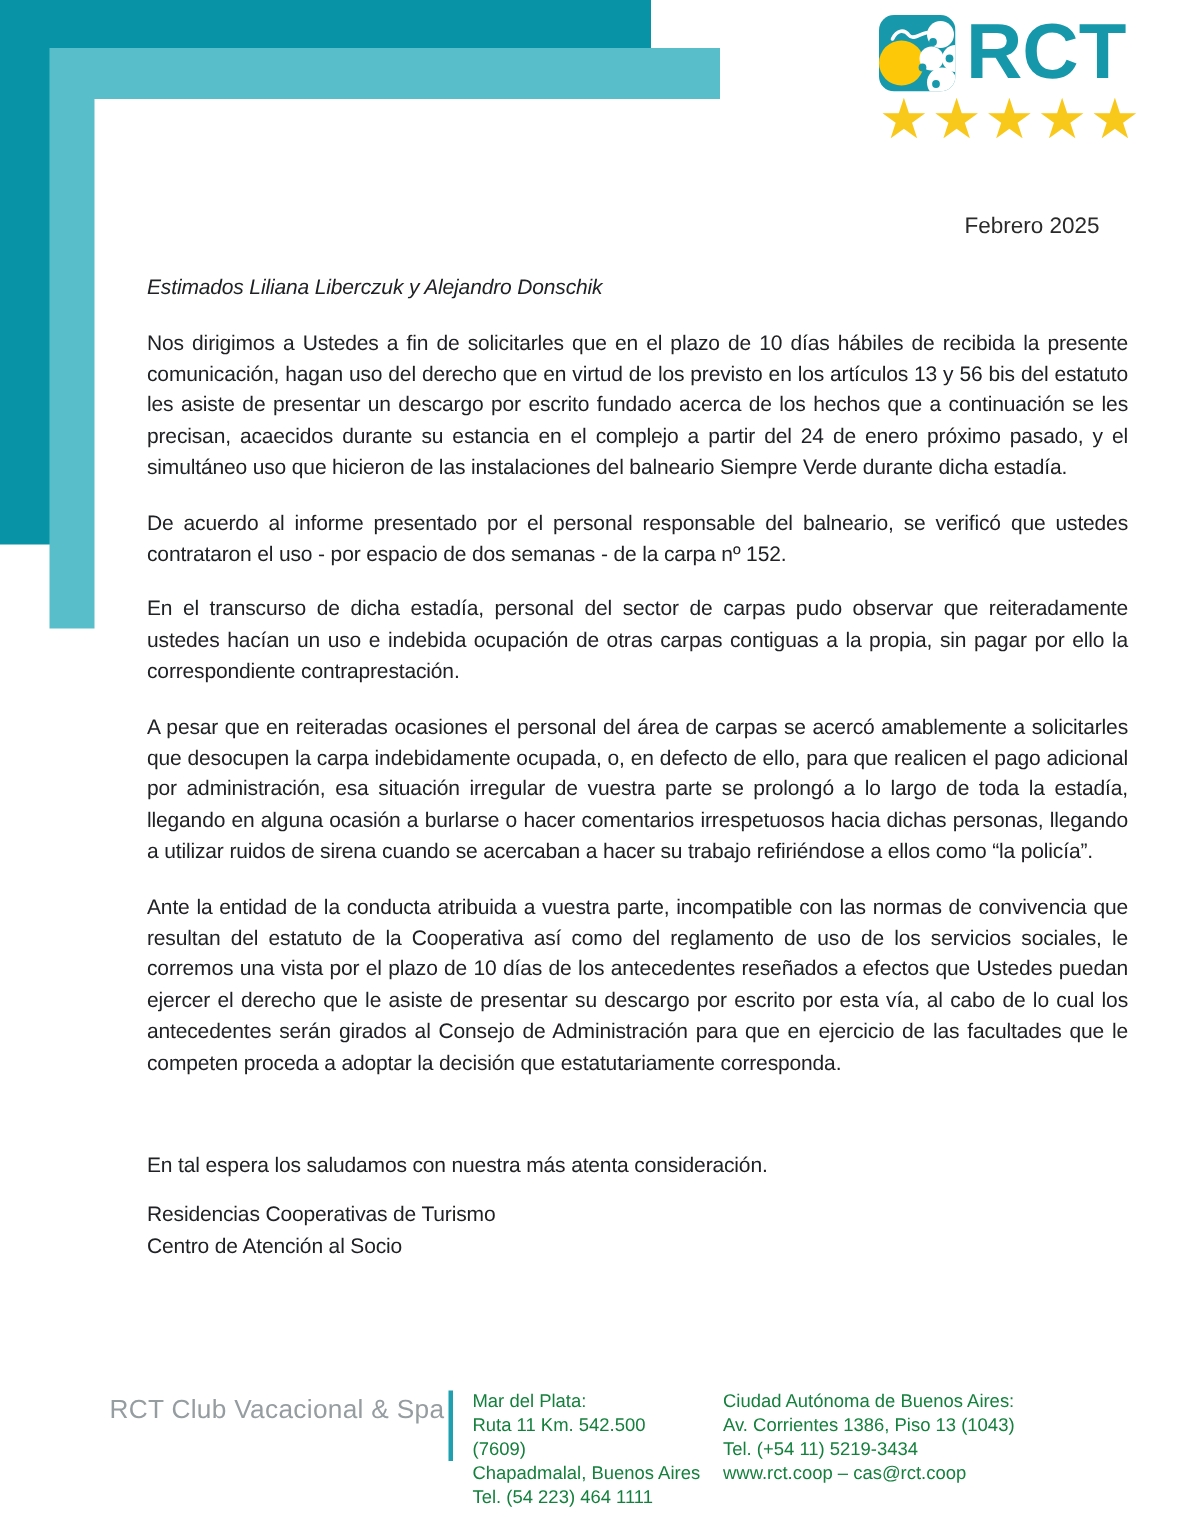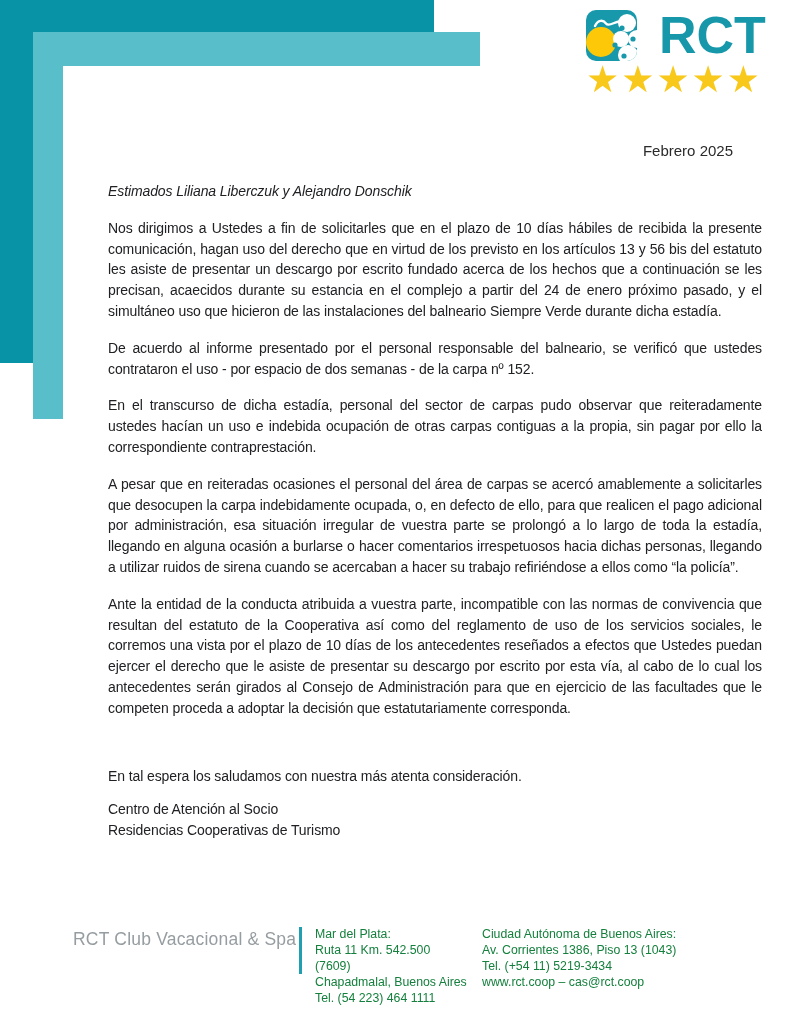--- a/index.html
+++ b/index.html
@@ -6,31 +6,31 @@
   .page{position:relative;width:800px;height:1011px;background:#ffffff;overflow:hidden;
         font-family:"Liberation Sans",sans-serif;}
 
   
   .decor-dark{position:absolute;left:0;top:0;width:434px;height:363px;background:#0894a6;}
   .decor-light{position:absolute;left:33px;top:32px;width:447px;height:387px;background:#58bfca;}
   .decor-white{position:absolute;left:63px;top:66px;right:0;bottom:0;background:#ffffff;}
 
   
   .logo-block{position:absolute;top:10px;right:38px;width:176px;text-align:center;}
-  .logo-row{display:flex;justify-content:flex-start;gap:22px;}
+  .logo-row{display:flex;justify-content:flex-start;gap:7px;}
   .logo-icon{width:51px;height:51px;display:block;flex:0 0 auto;}
   .logo-brand{font-size:52px;font-weight:bold;color:#1798aa;line-height:51px;letter-spacing:0px;}
   .logo-tagline{margin-top:8px;font-size:16.5px;font-weight:bold;color:#1798aa;white-space:nowrap;}
   .logo-stars{margin-top:0px;font-family:"DejaVu Sans",sans-serif;font-size:37px;line-height:38px;
               color:#f8c81a;letter-spacing:2px;white-space:nowrap;}
 
   .date{position:absolute;top:142px;right:67px;font-size:15px;color:#2a2a2a;}
 
   
-  .body{position:absolute;left:108px;top:181px;width:654px;font-size:14px;line-height:20.8px;
+  .body{position:absolute;left:98px;top:181px;width:654px;font-size:14px;line-height:20.8px;
         color:#202124;letter-spacing:-0.1px;}
   .salutation{font-style:italic;margin:0 0 16px 0;}
   .body p{margin:0 0 16px 0;text-align:justify;}
   .body p.closing{margin-top:47px;margin-bottom:0;text-align:left;}
   .signature{margin-top:13px;}
 
   
   .footer{position:absolute;left:73px;top:927px;width:680px;display:flex;align-items:flex-start;}
   .f-brand{width:226px;font-size:17.5px;color:#969da0;letter-spacing:0.2px;padding-top:2px;}
   .f-divider{width:3px;height:47px;background:#1f9fb0;flex:0 0 auto;}
@@ -80,22 +80,22 @@
     <div class="salutation">
       <div>Estimados Liliana Liberczuk y Alejandro Donschik</div>
     </div>
     <p>Nos dirigimos a Ustedes a fin de solicitarles que en el plazo de 10 días hábiles de recibida la presente comunicación, hagan uso del derecho que en virtud de los previsto en los artículos 13 y 56 bis  del estatuto les asiste de presentar un descargo por escrito fundado acerca de los hechos que a continuación se les precisan, acaecidos durante su estancia en el complejo a partir del 24 de enero próximo pasado, y el simultáneo uso que hicieron de las instalaciones del balneario Siempre Verde durante dicha estadía.</p>
     <p>De acuerdo al informe presentado por el personal responsable del balneario, se verificó que ustedes contrataron el uso - por espacio de dos semanas - de la carpa nº 152.</p>
     <p>En el transcurso de dicha estadía, personal del sector de carpas pudo observar que reiteradamente ustedes hacían un uso e indebida ocupación de otras carpas contiguas a la propia, sin pagar por ello la correspondiente contraprestación.</p>
     <p>A pesar que en reiteradas ocasiones el personal del área de carpas se acercó amablemente a solicitarles que desocupen la carpa indebidamente ocupada, o, en defecto de ello, para que realicen el pago adicional por administración, esa situación irregular de vuestra parte se prolongó a lo largo de toda la estadía, llegando en alguna ocasión a burlarse o hacer comentarios  irrespetuosos hacia dichas personas, llegando a utilizar ruidos de sirena cuando se acercaban  a hacer su trabajo refiriéndose a ellos como “la policía”.</p>
     <p>Ante la entidad de la conducta atribuida a vuestra parte, incompatible con las normas de convivencia que resultan del estatuto de la Cooperativa así como del reglamento de uso de los servicios sociales, le corremos una vista por el plazo de 10 días de los antecedentes reseñados a efectos que Ustedes puedan ejercer el derecho que le asiste de presentar su descargo por escrito por esta vía, al cabo de lo cual los antecedentes serán girados al Consejo de Administración para que en ejercicio de las facultades que le competen proceda a adoptar la decisión que estatutariamente corresponda.</p>
     <p class="closing">En tal espera los saludamos con nuestra más atenta consideración.</p>
     <div class="signature">
+      <div>Residencias Cooperativas de Turismo</div>
       <div>Centro de Atención al Socio</div>
-      <div>Residencias Cooperativas de Turismo</div>
     </div>
   </main>
 
   <footer class="footer">
     <div class="f-brand">RCT Club Vacacional &amp; Spa</div>
     <div class="f-divider"></div>
     <div class="f-col f-col1">
       <div>Mar del Plata:</div>
       <div>Ruta 11 Km. 542.500 (7609)</div>
       <div>Chapadmalal, Buenos Aires</div>

